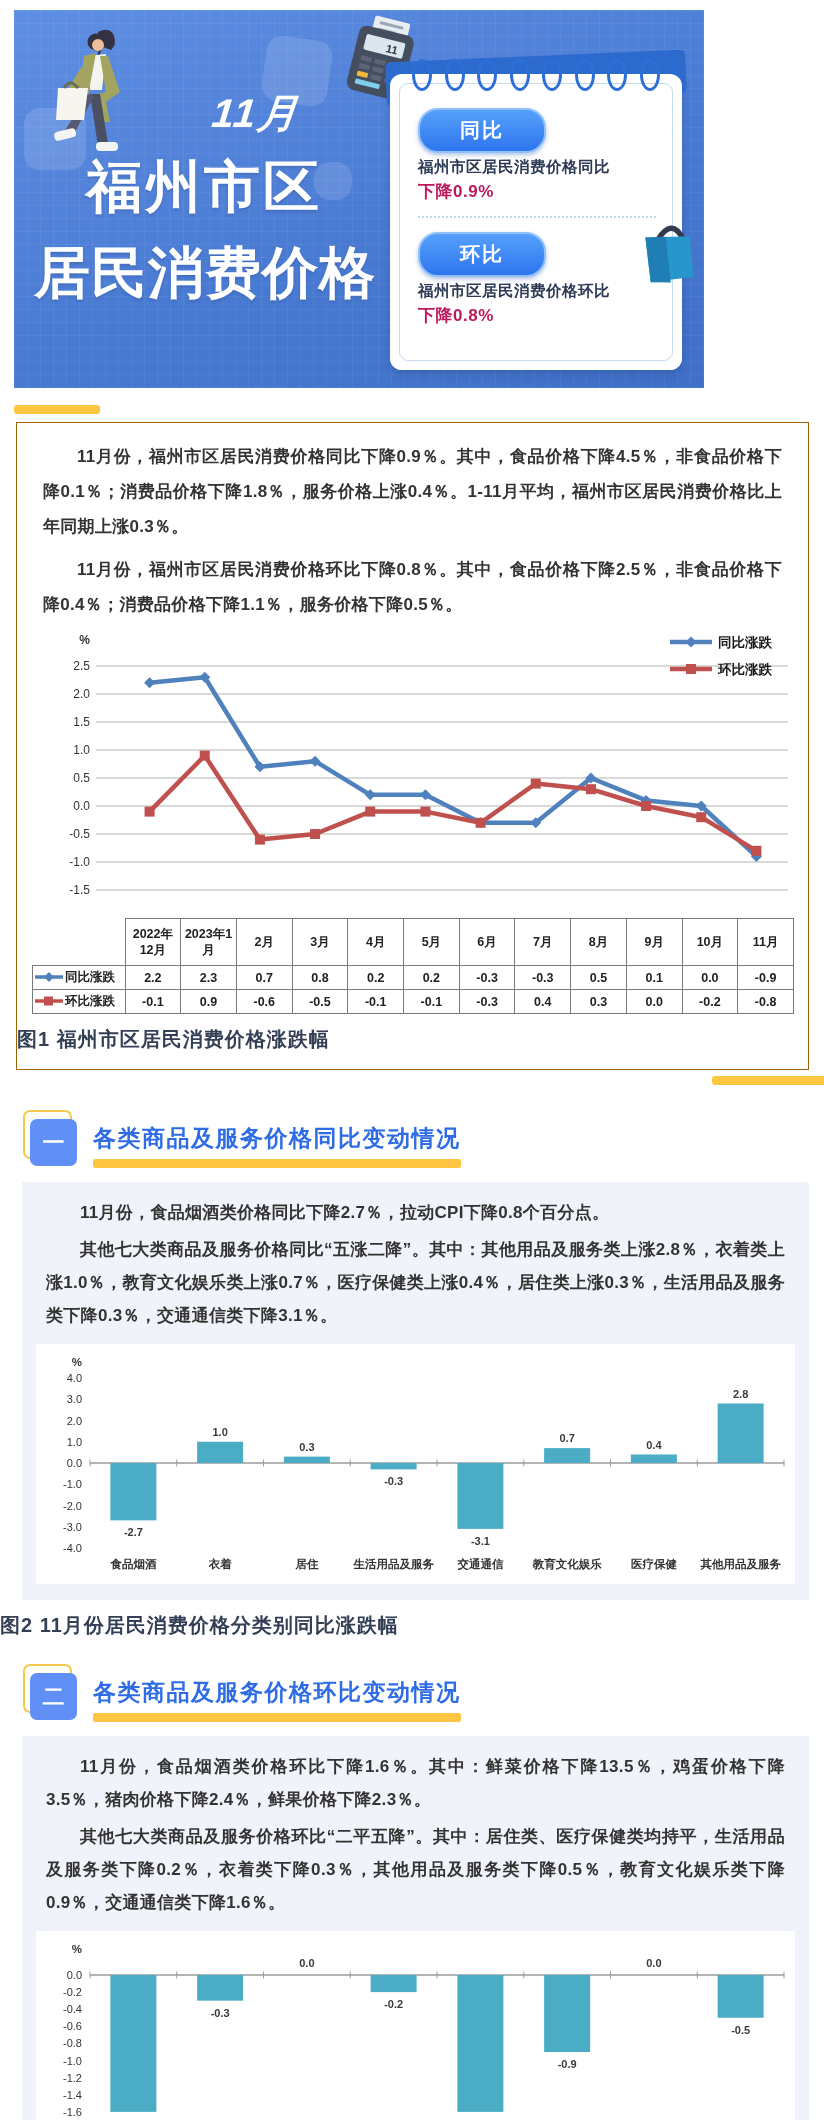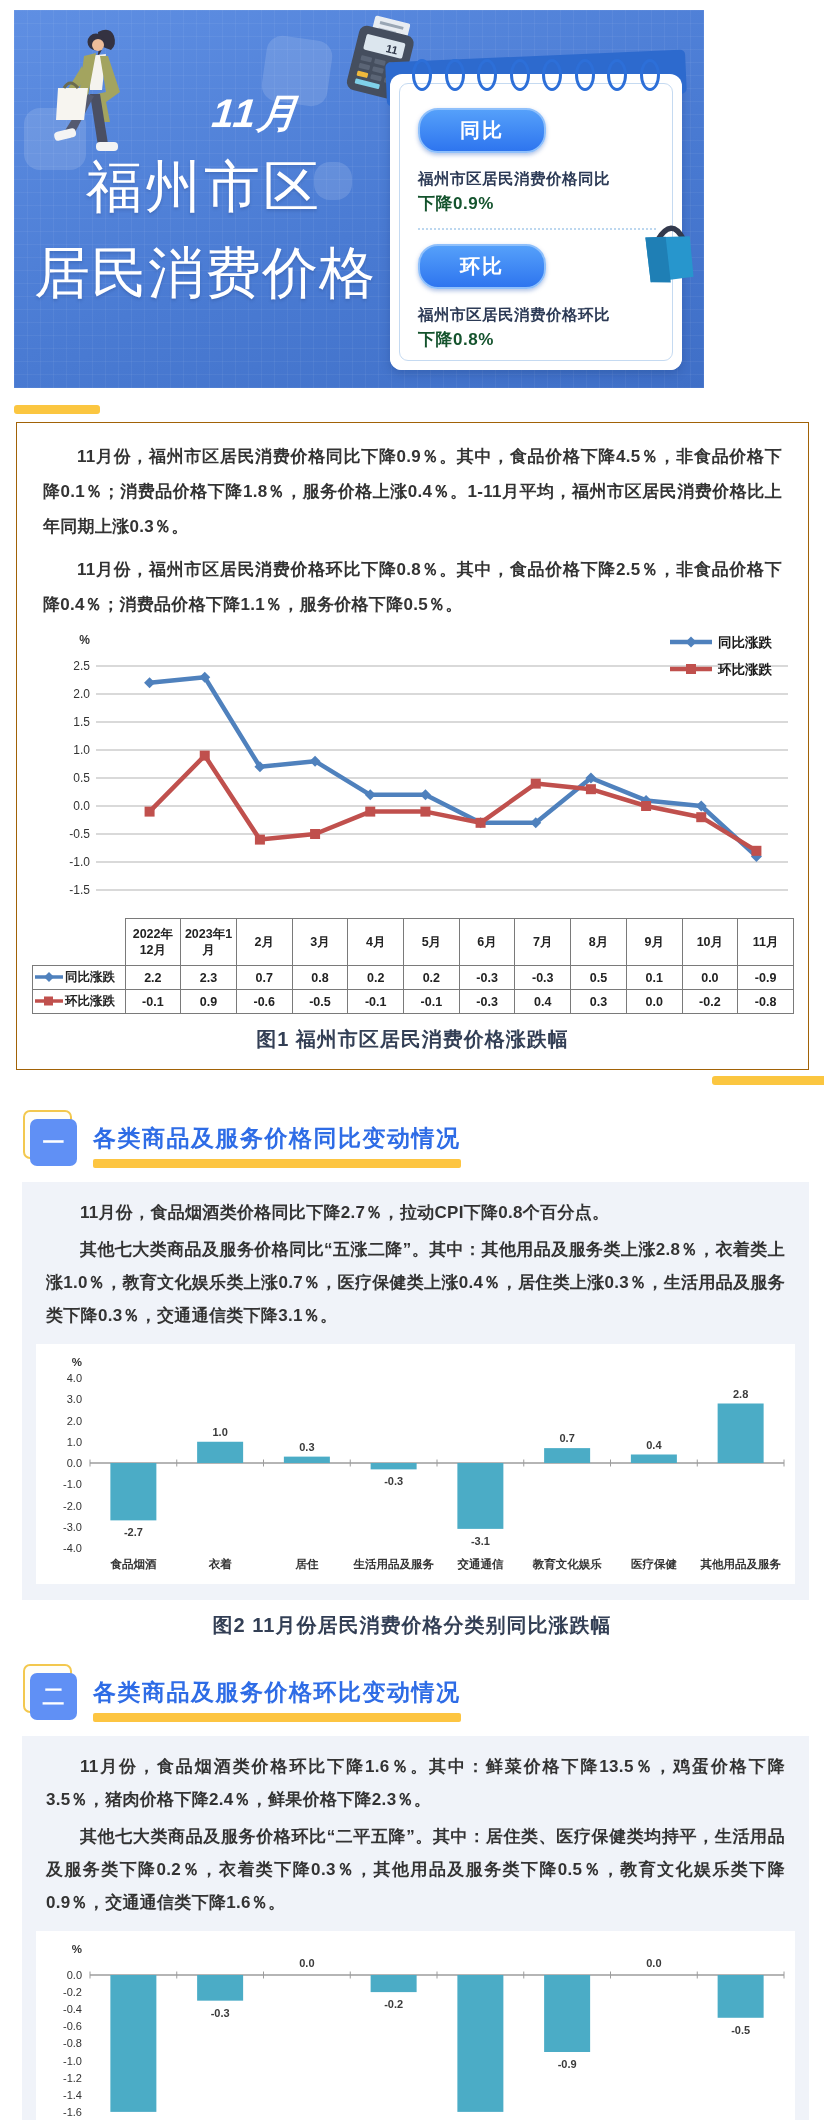--- a/index.html
+++ b/index.html
@@ -12,41 +12,41 @@
       repeating-linear-gradient(0deg, rgba(255,255,255,.05) 0 1px, transparent 1px 13px),
       repeating-linear-gradient(90deg, rgba(255,255,255,.05) 0 1px, transparent 1px 13px),
       linear-gradient(160deg,#5f8fe3 0%,#4a7bd3 55%,#3f6fc7 100%);}
   .blob{position:absolute;background:rgba(255,255,255,.13);border-radius:16px;}
   .blob.b1{left:10px;top:98px;width:62px;height:62px;}
   .blob.b2{left:250px;top:28px;width:66px;height:66px;transform:rotate(8deg);}
   .blob.b3{left:300px;top:152px;width:38px;height:38px;}
   .woman{position:absolute;left:22px;top:16px;}
   .month-tag{position:absolute;left:152px;top:76px;width:180px;text-align:center;color:#fff;
     font-size:40px;font-weight:800;font-style:italic;letter-spacing:2px;transform:skewX(-6deg);}
-  .btitle{position:absolute;left:10px;width:360px;text-align:center;color:#fff;font-weight:400;
+  .btitle{position:absolute;left:10px;width:360px;text-align:center;color:#fff;font-weight:700;
     font-size:56px;letter-spacing:3px;text-shadow:0 2px 3px rgba(30,60,120,.25);white-space:nowrap;}
   .btitle.t1{top:140px;}
   .btitle.t2{top:226px;left:2px;width:378px;letter-spacing:1px;}
   .pos-icon{position:absolute;left:330px;top:6px;transform:rotate(14deg);}
 
   .notecard{position:absolute;left:376px;top:64px;width:292px;height:296px;background:#fff;
     border-radius:12px;box-shadow:0 4px 10px rgba(20,50,110,.25);}
   .card-backing{position:absolute;left:-4px;top:-18px;width:300px;height:44px;background:#2d6ace;
     border-radius:5px;transform:rotate(-2.5deg);z-index:0;}
   .rings{position:absolute;left:22px;right:22px;top:-15px;display:flex;justify-content:space-between;z-index:2;}
   .ring{width:14px;height:26px;border:3.5px solid #2d6fd8;border-radius:50%;background:transparent;}
   .card-body{position:absolute;inset:0;background:#fff;border-radius:12px;z-index:1;}
   .card-inner{position:absolute;inset:9px;border:1px solid #c5daf1;border-radius:9px;
     padding:24px 16px 10px 18px;box-sizing:border-box;}
   .badge{display:inline-block;min-width:60px;padding:7px 32px;border-radius:20px;color:#fff;
     font-size:20px;font-weight:800;letter-spacing:2px;text-align:center;
     background:linear-gradient(180deg,#55a0fa,#2e75ef);border:2px solid #8fc0fb;
     box-shadow:0 2px 4px rgba(30,80,180,.35);}
-  .card-line{margin:16px 0 2px;font-size:15.5px;font-weight:700;color:#2c3a55;letter-spacing:.5px;}
-  .card-val{margin:2px 0 0;font-size:17px;font-weight:800;color:#14532d;letter-spacing:.5px;}
+  .card-line{margin:4px 0 2px;font-size:15.5px;font-weight:700;color:#2c3a55;letter-spacing:.5px;}
+  .card-val{margin:2px 0 0;font-size:17px;font-weight:800;color:#be185d;letter-spacing:.5px;}
   .card-div{border-top:2px dotted #bcd7ef;margin:13px 0 14px;}
   .bag-icon{position:absolute;right:-18px;top:142px;z-index:3;transform:rotate(6deg);}
 
   
   .accent-bar{height:9px;background:#fbc640;border-radius:3px;}
   .accent-left{width:86px;margin:17px 0 0 14px;}
   .accent-right{width:112px;margin:6px 0 0 auto;border-radius:3px 0 0 3px;}
 
   
   .box1{margin:8px 15px 0 16px;border:1px solid #a16207;background:#fff;padding:16px 0 12px;}
@@ -54,21 +54,21 @@
     color:#333;letter-spacing:.3px;text-align:justify;}
   .para + .para{margin-top:8px;}
   .chartwrap{margin:4px 0 0 15px;}
   .cpi-table{border-collapse:collapse;table-layout:fixed;width:762px;margin:8px 0 0 15px;}
   .cpi-table th,.cpi-table td{border:1px solid #7a7a7a;font-size:12.5px;text-align:center;
     color:#222;font-weight:700;padding:3px 1px;}
   .cpi-table th{height:40px;line-height:1.3;font-weight:700;}
   .cpi-table td.corner{border:none;width:90px;}
   .cpi-table td.rlabel{text-align:left;white-space:nowrap;padding-left:2px;font-size:12.5px;}
   .cpi-table td.rlabel svg{vertical-align:-2px;margin-right:2px;}
-  .caption{text-align:center;font-size:20px;font-weight:800;color:#333f55;margin:12px 0 4px;letter-spacing:1px;}
+  .caption{text-align:left;font-size:20px;font-weight:800;color:#333f55;margin:12px 0 4px;letter-spacing:1px;}
 
   
   .sec-header{display:flex;align-items:flex-start;margin:28px 0 14px 30px;}
   .sec-num-wrap{position:relative;width:47px;height:47px;margin:6px 16px 0 0;flex:none;}
   .sec-num-wrap::before{content:"";position:absolute;left:-7px;top:-9px;width:45px;height:45px;
     border:2px solid #f3c84e;border-radius:7px;background:#fffef8;}
   .sec-num{position:absolute;left:0;top:0;width:47px;height:47px;background:#6090f5;border-radius:7px;
     color:#fff;font-size:22px;font-weight:800;display:flex;align-items:center;justify-content:center;}
   .sec-title{font-size:23px;font-weight:800;color:#2e6ce6;letter-spacing:1.5px;position:relative;z-index:1;padding-top:10px;}
   .sec-underline{height:9px;background:#fdc541;border-radius:2px;margin-top:5px;}

